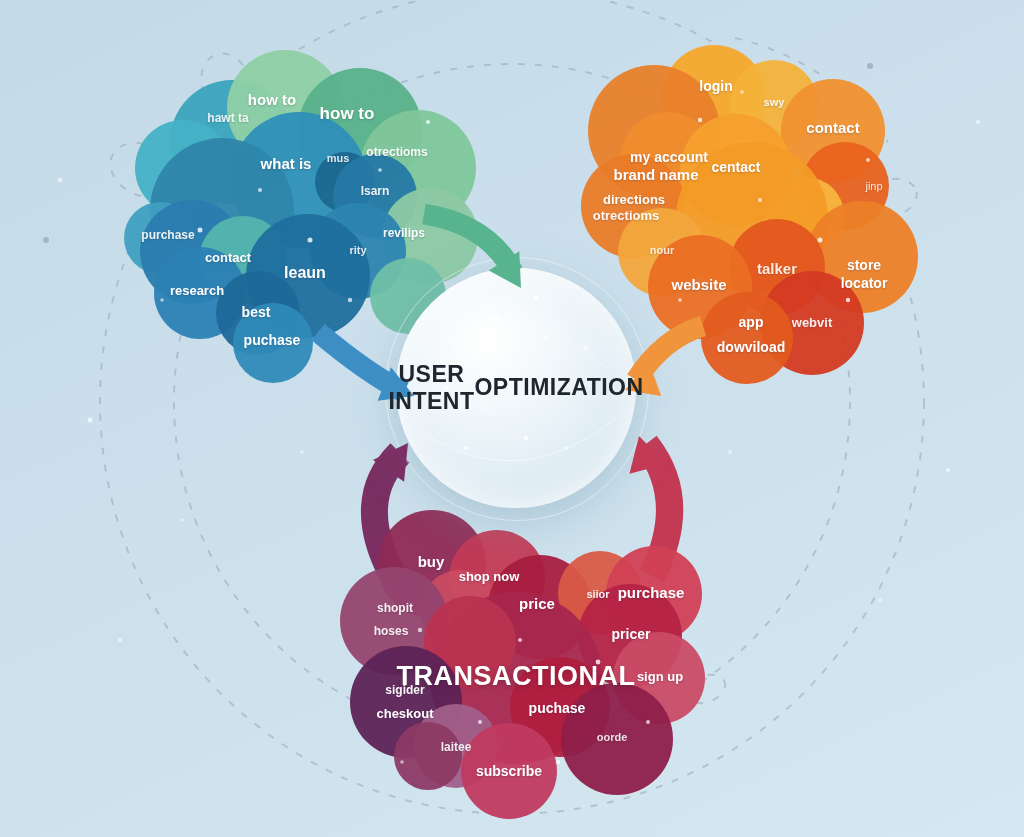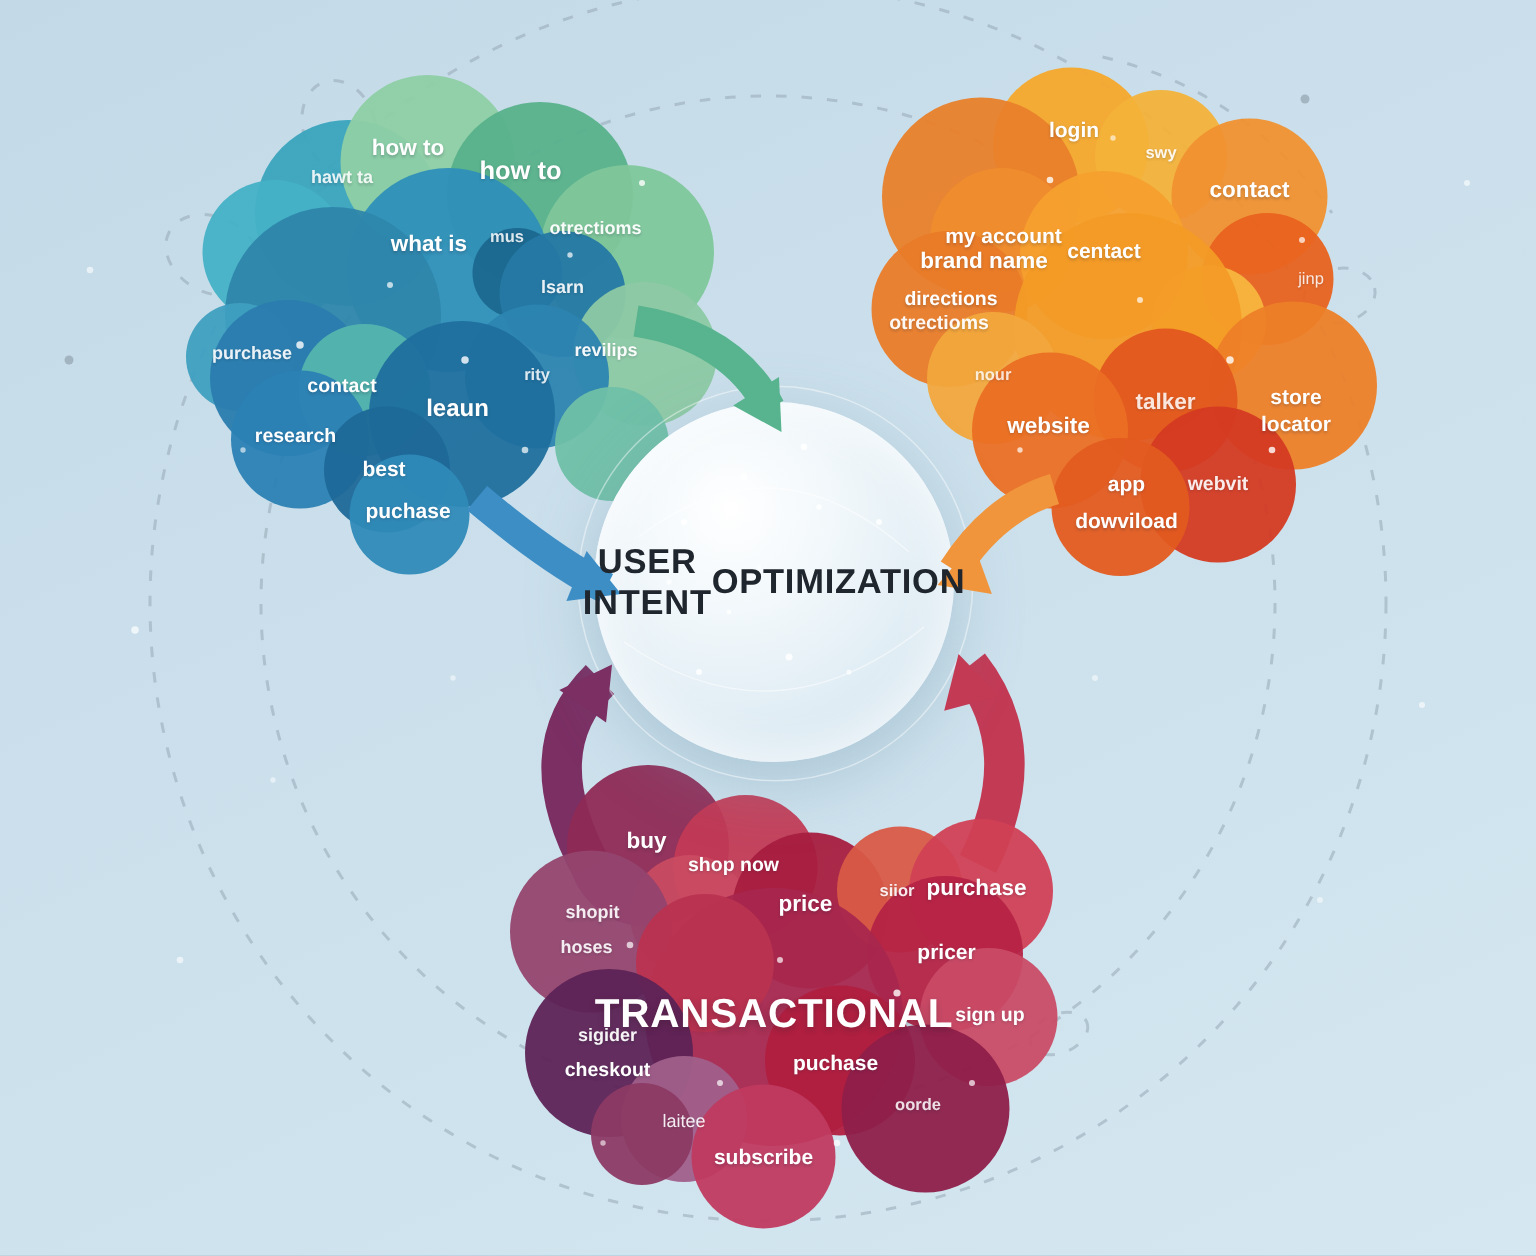--- a/index.html
+++ b/index.html
@@ -238,16 +238,16 @@
       <span class="kw" style="left: 391px; top: 631px; font-size: 12px; font-weight: 600; opacity: 0.9;">hoses</span>
       <span class="kw" style="left: 537px; top: 603px; font-size: 15px; font-weight: 600; opacity: 1;">price</span>
       <span class="kw" style="left: 598px; top: 594px; font-size: 11px; font-weight: 600; opacity: 0.9;">siior</span>
       <span class="kw" style="left: 651px; top: 592px; font-size: 15px; font-weight: 700; opacity: 1;">purchase</span>
       <span class="kw" style="left: 631px; top: 634px; font-size: 14px; font-weight: 600; opacity: 1;">pricer</span>
       <span class="kw" style="left: 660px; top: 676px; font-size: 13px; font-weight: 600; opacity: 1;">sign up</span>
       <span class="kw" style="left: 405px; top: 690px; font-size: 12px; font-weight: 600; opacity: 0.95;">sigider</span>
       <span class="kw" style="left: 405px; top: 713px; font-size: 13px; font-weight: 600; opacity: 1;">cheskout</span>
       <span class="kw" style="left: 557px; top: 708px; font-size: 14px; font-weight: 600; opacity: 1;">puchase</span>
       <span class="kw" style="left: 612px; top: 737px; font-size: 11px; font-weight: 600; opacity: 0.85;">oorde</span>
-      <span class="kw" style="left: 456px; top: 747px; font-size: 12px; font-weight: 400; opacity: 0.9;">laitee</span>
+      <span class="kw" style="left: 456px; top: 747px; font-size: 12px; font-weight: 700; opacity: 0.9;">laitee</span>
       <span class="kw" style="left: 509px; top: 771px; font-size: 14px; font-weight: 600; opacity: 1;">subscribe</span>
     </div>
 </div>
 
 </body></html>

